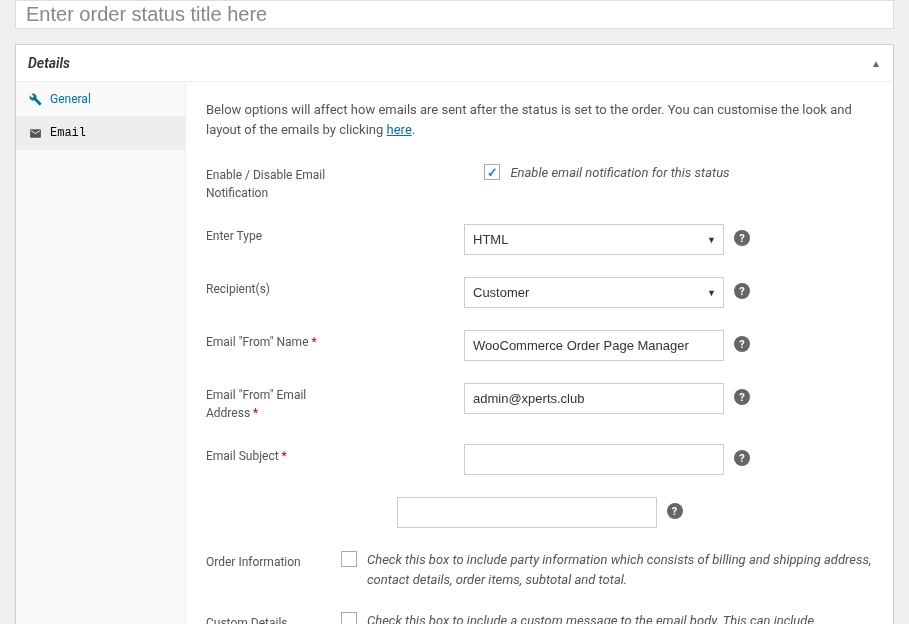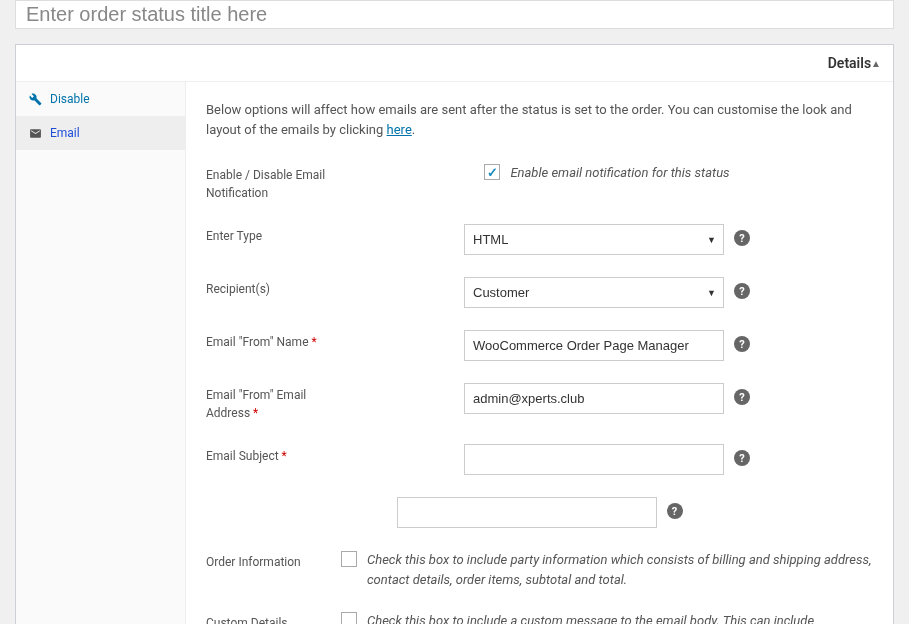--- a/index.html
+++ b/index.html
@@ -28,24 +28,25 @@
     .title-input::placeholder {
       color: #888;
     }
     .panel {
       margin: 15px;
       background: #fff;
       border: 1px solid #ccd0d4;
     }
     .panel-header {
       display: flex;
-      justify-content: flex-end;
+      justify-content: space-between;
       align-items: center;
       padding: 10px 12px;
       border-bottom: 1px solid #eee;
+      font-style: italic;
     }
     .panel-title {
       font-weight: 600;
       font-size: 14px;
       color: #333;
     }
     .collapse-toggle {
       color: #666;
       font-size: 10px;
       cursor: pointer;
@@ -65,21 +66,22 @@
       gap: 8px;
       padding: 10px 12px;
       cursor: pointer;
       font-size: 12px;
     }
     .sidebar-item.inactive {
       color: #0073aa;
     }
     .sidebar-item.active {
       background: #eee;
-      color: #1d4ed8;
+      color: #000000;
+      font-family: Liberation Mono, monospace;
     }
     .sidebar-icon {
       width: 14px;
       height: 14px;
       display: inline-flex;
       align-items: center;
       justify-content: center;
       flex-shrink: 0;
     }
     .content {
@@ -211,21 +213,21 @@
     <span class="collapse-toggle">▲</span>
   </div>
   <div class="panel-body">
     <div class="sidebar">
       <div class="sidebar-item inactive">
         <span class="sidebar-icon">
           <svg width="13" height="13" viewBox="0 0 24 24" fill="#0073aa">
               <path d="M22.7 19l-9.1-9.1c.9-2.3.4-5-1.5-6.9-2-2-5-2.4-7.4-1.3L9 6 6 9 1.6 4.7C.4 7.1.9 10.1 2.9 12.1c1.9 1.9 4.6 2.4 6.9 1.5l9.1 9.1c.4.4 1 .4 1.4 0l2.3-2.3c.5-.4.5-1.1.1-1.4z"></path>
             </svg>
         </span>
-        <span>Disable</span>
+        <span>General</span>
       </div>
       <div class="sidebar-item active">
         <span class="sidebar-icon">
           <svg width="13" height="13" viewBox="0 0 24 24" fill="#555">
               <path d="M20 4H4c-1.1 0-2 .9-2 2v12c0 1.1.9 2 2 2h16c1.1 0 2-.9 2-2V6c0-1.1-.9-2-2-2zm0 4l-8 5-8-5V6l8 5 8-5v2z"></path>
             </svg>
         </span>
         <span>Email</span>
       </div>
     </div>

